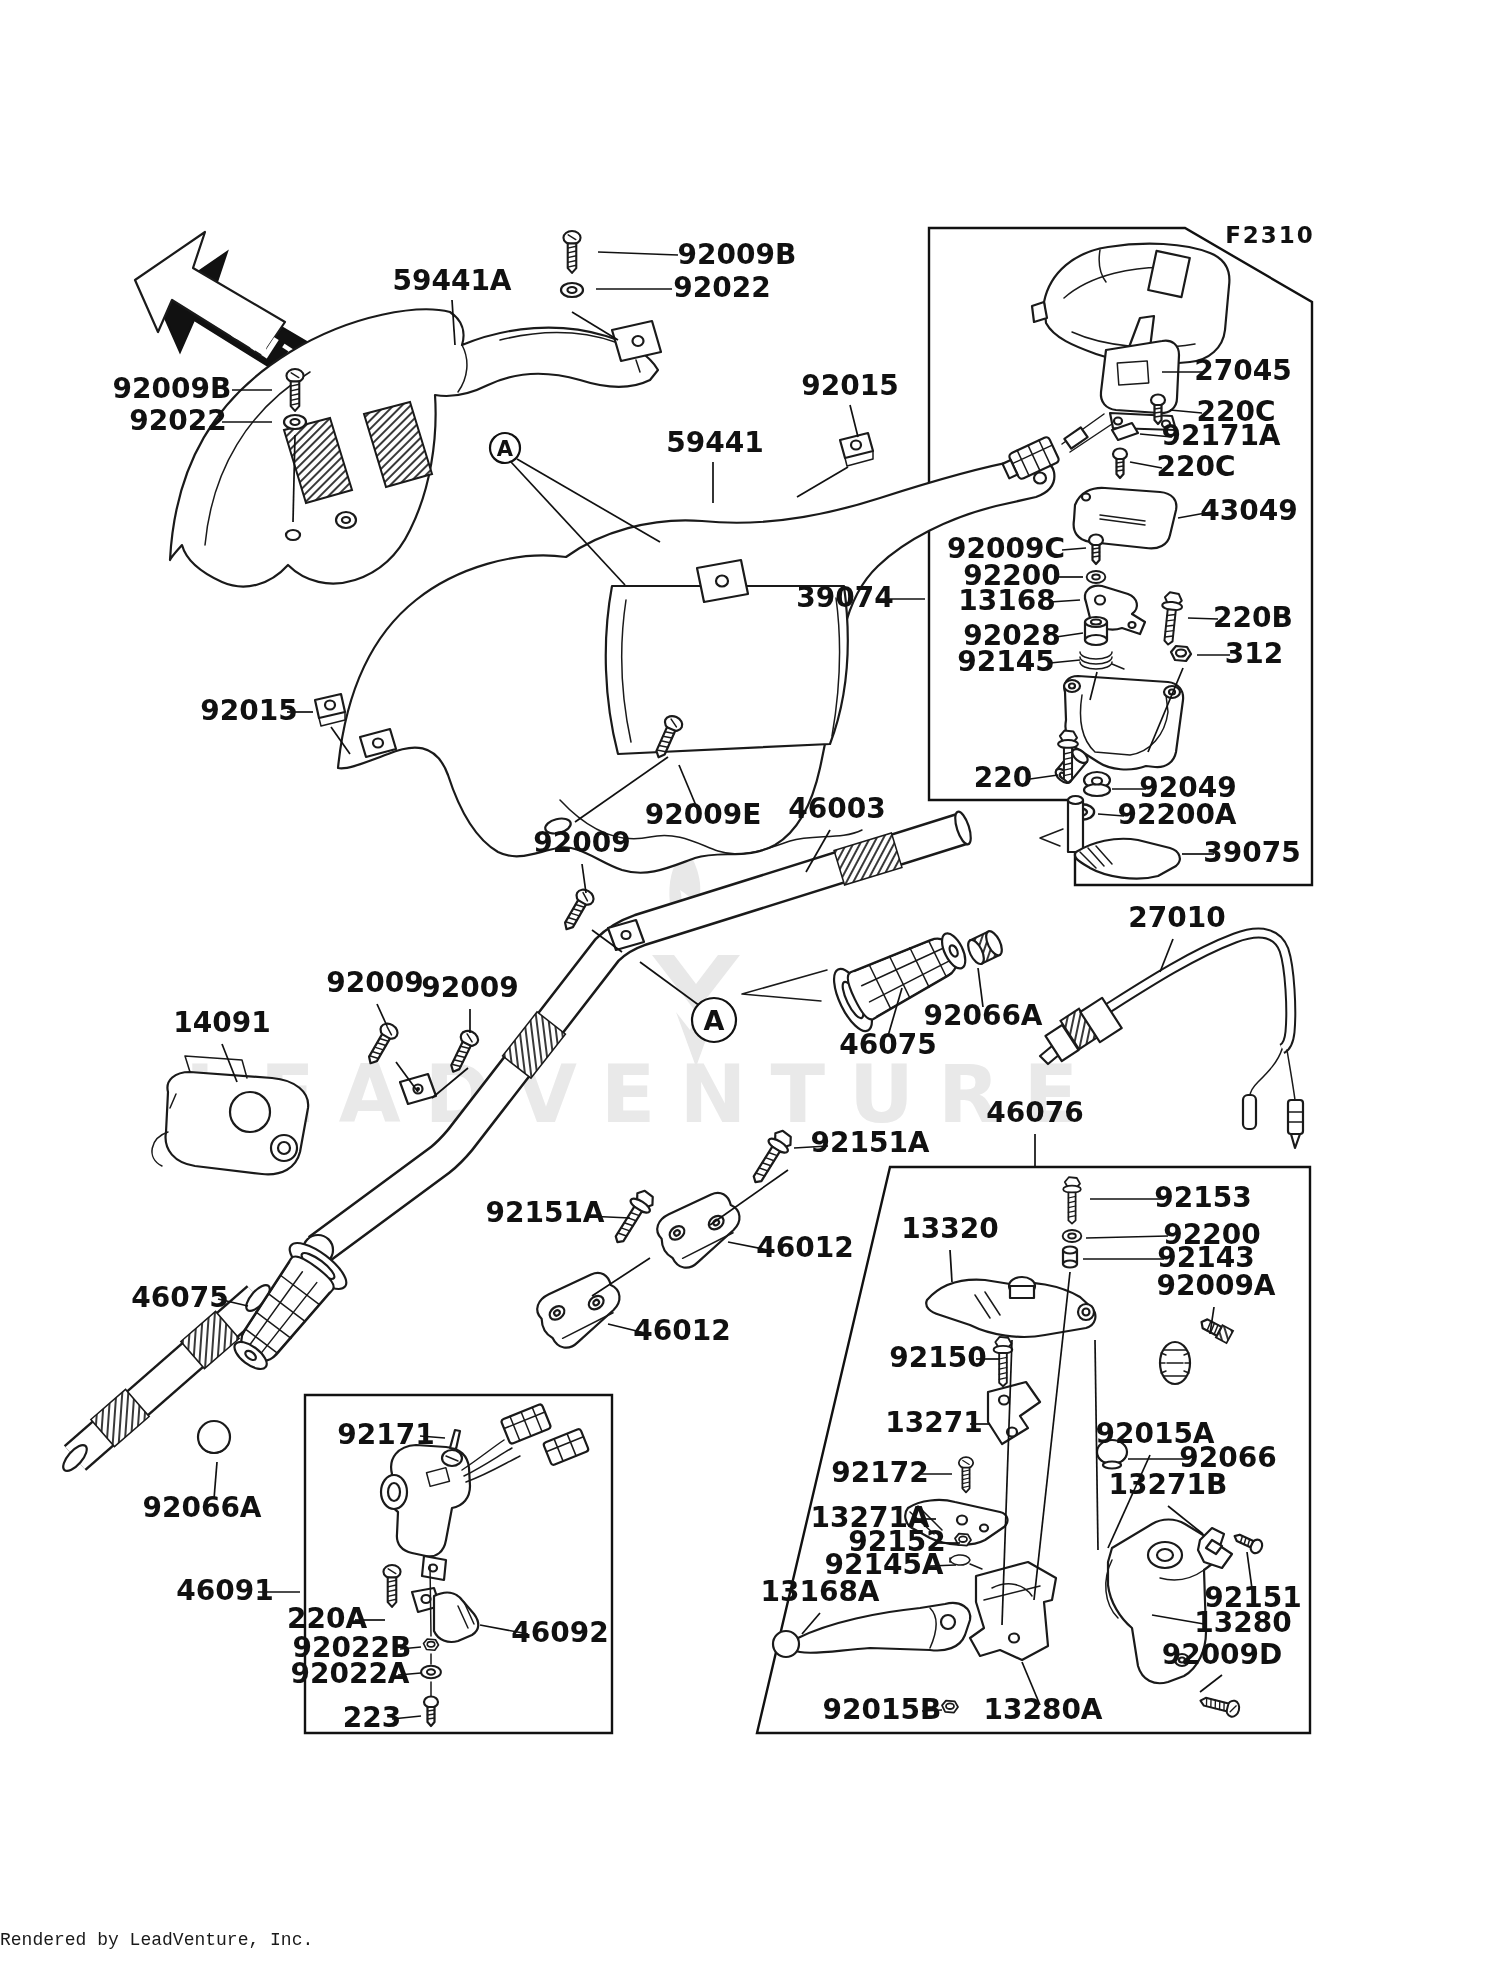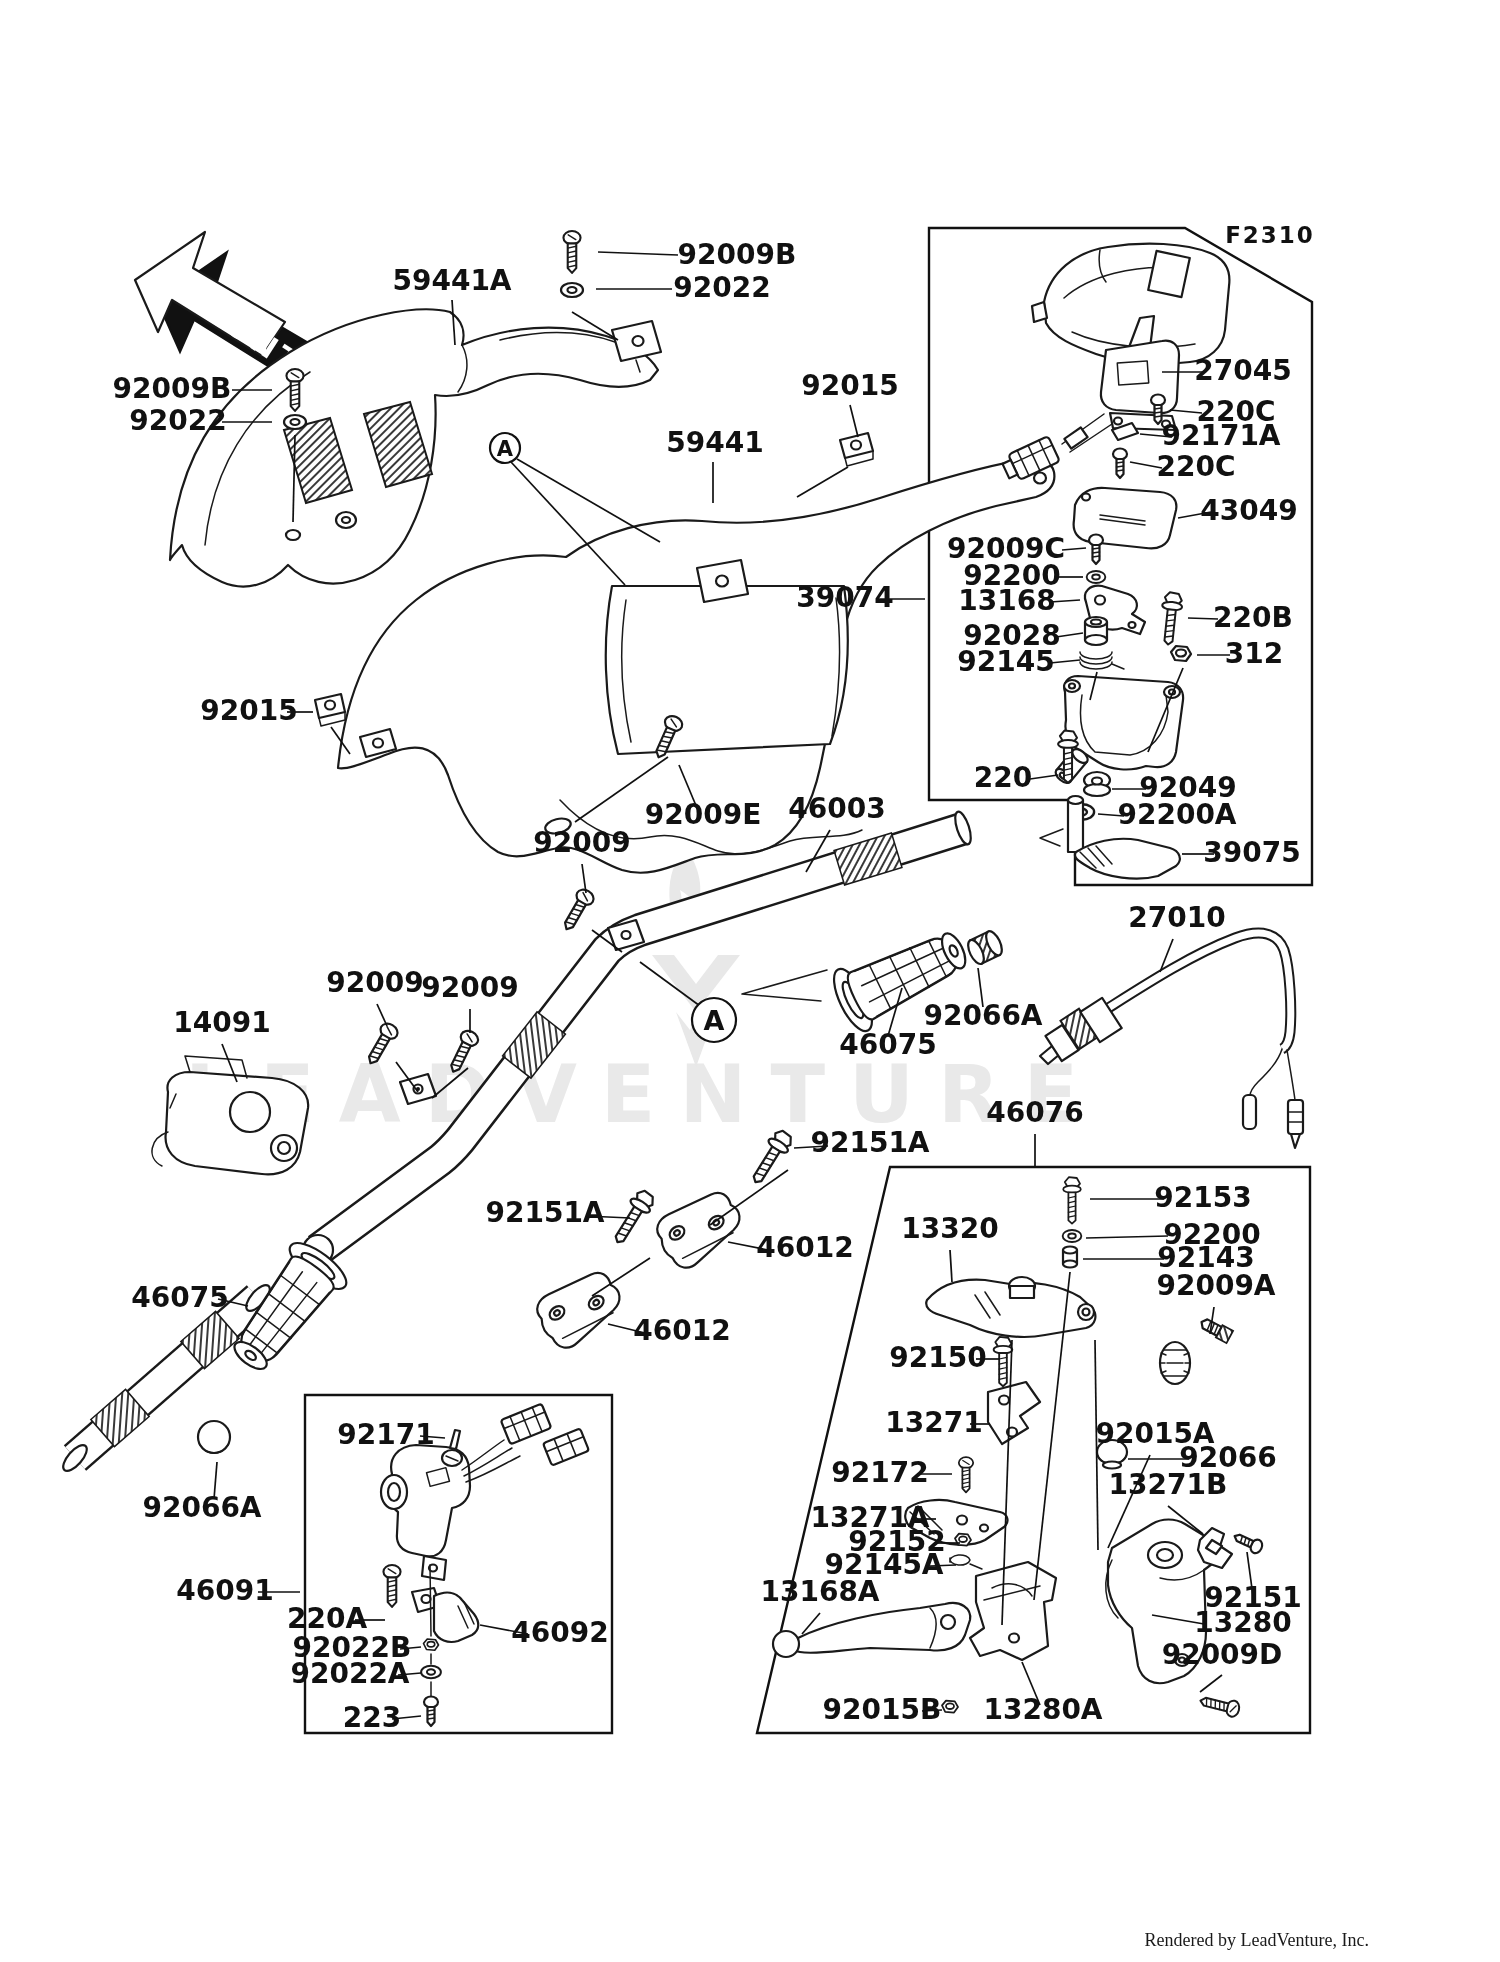--- a/index.html
+++ b/index.html
@@ -9,22 +9,22 @@
   .plabel{font-family:"DejaVu Sans",sans-serif;font-weight:bold;fill:#111;
           text-anchor:middle;}
   .front-text{font-family:"DejaVu Sans",sans-serif;font-weight:bold;fill:#fff;
               letter-spacing:4px;font-size:30px;}
   .wm-text{font-family:"DejaVu Sans",sans-serif;font-weight:bold;fill:#e9e9e9;
            letter-spacing:24px;font-size:80px;}
   .fig-code{font-family:"DejaVu Sans",sans-serif;font-weight:bold;fill:#111;
             font-size:23px;text-anchor:middle;letter-spacing:2px;}
   .callout-letter{font-family:"DejaVu Sans",sans-serif;font-weight:bold;fill:#111;
                   text-anchor:middle;}
-  .footer{position:absolute;top:1930px;left:0;width:1324px;text-align:right;
-          font-family:Liberation Serif, serif;font-size:18px;color:#1a1a1a;margin-left:45px;}
+  .footer{position:absolute;top:1930px;left:0;width:1324px;text-align:left;
+          font-family:Liberation Mono, monospace;font-size:18px;color:#1a1a1a;}
   .part{fill:#fff;stroke:#1a1a1a;stroke-width:2.2;stroke-linejoin:round;stroke-linecap:round;}
   .thin{fill:none;stroke:#1a1a1a;stroke-width:1.5;stroke-linejoin:round;stroke-linecap:round;}
   .box{fill:none;stroke:#111;stroke-width:2.4;}
   .leader{stroke:#111;stroke-width:1.7;fill:none;}
 </style>
 </head>
 <body>
 
 <div class="stage">
 <svg width="1500" height="1962" viewBox="0 0 1500 1962">

